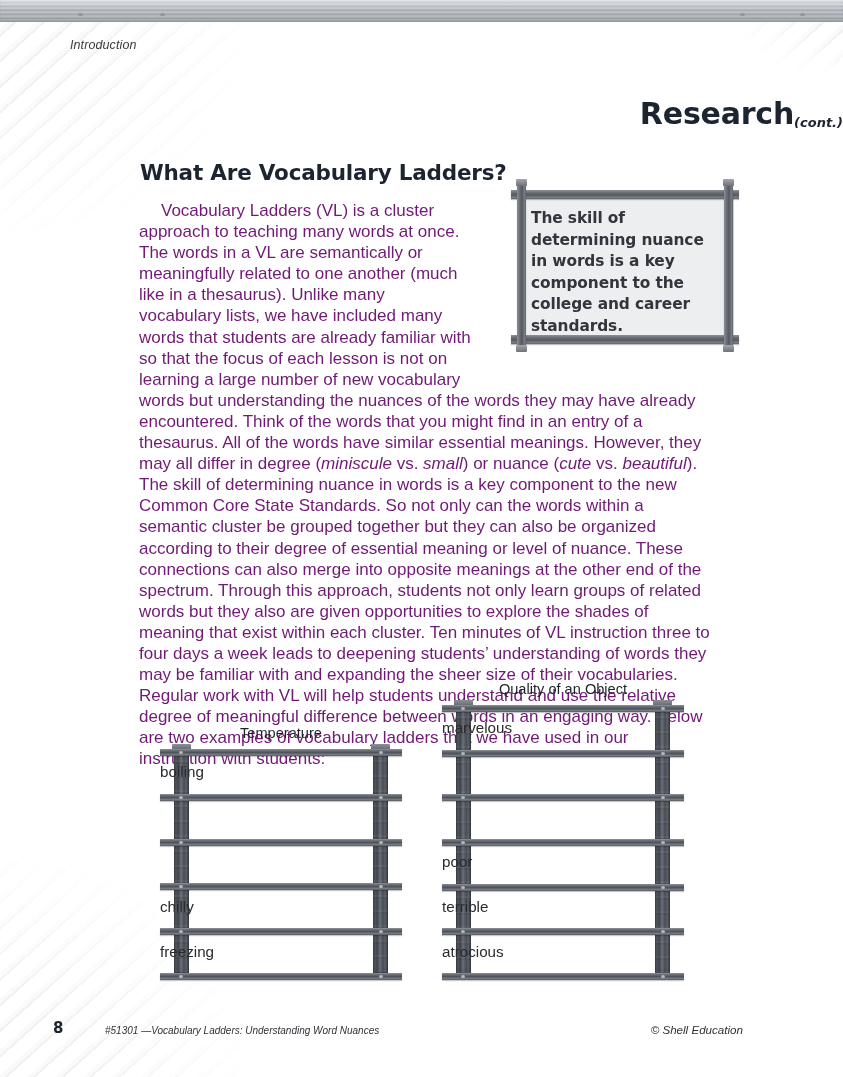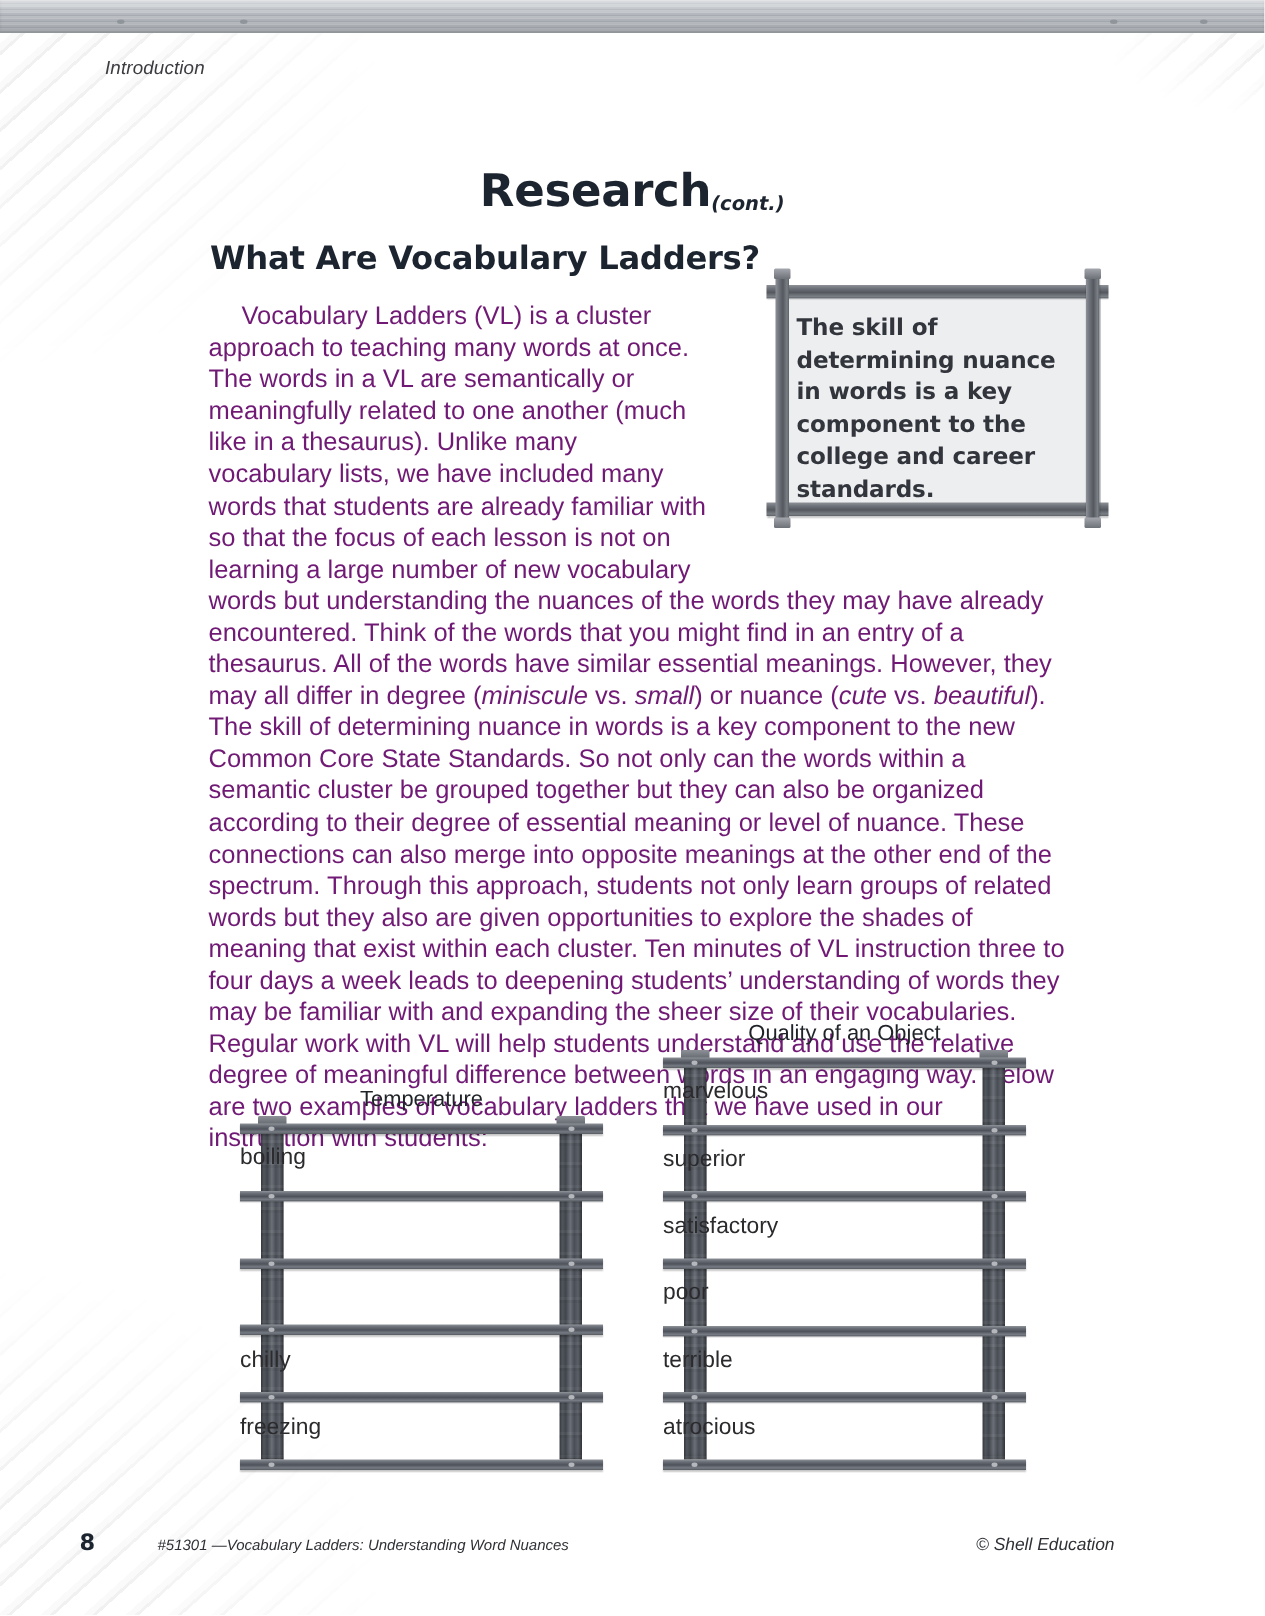--- a/index.html
+++ b/index.html
@@ -92,27 +92,26 @@
     font-size: 12.5px;
     font-style: italic;
     color: #3b3b40;
     letter-spacing: .1px;
   }
 
   .page-title {
     position: absolute;
     left: 0; top: 96px;
     width: 843px;
-    text-align: center;
+    text-align: right;
     font-family: "DejaVu Sans", sans-serif;
     font-weight: bold;
     font-size: 30px;
     color: #1c2430;
     letter-spacing: -0.2px;
-    margin-top: 14px;
   }
   .page-title .cont {
     font-size: 13px;
     font-style: italic;
     font-weight: bold;
     vertical-align: baseline;
     position: relative;
     top: 3px;
     letter-spacing: 0;
   }
@@ -410,22 +409,20 @@
         </div>
         <div class="rung" style="top: 223.333px;">
           <div class="rung-screw" style="left: 19px;"></div>
           <div class="rung-screw" style="right: 19px;"></div>
         </div>
         <div class="rung" style="top: 268px;">
           <div class="rung-screw" style="left: 19px;"></div>
           <div class="rung-screw" style="right: 19px;"></div>
         </div>
         <div class="rung-label" style="top: 15.3333px;">marvelous</div>
-        <div class="rung-label" style="top: 60px;">superior</div>
-        <div class="rung-label" style="top: 104.667px;">satisfactory</div>
         <div class="rung-label" style="top: 194px;">terrible</div>
         <div class="rung-label" style="top: 149.333px;">poor</div>
         <div class="rung-label" style="top: 238.667px;">atrocious</div>
       </div>
   </div>
 
   <div class="footer">
     <div class="folio">8</div>
     <div class="footer-center">#51301 —Vocabulary Ladders: Understanding Word Nuances</div>
     <div class="footer-right">© Shell Education</div>

